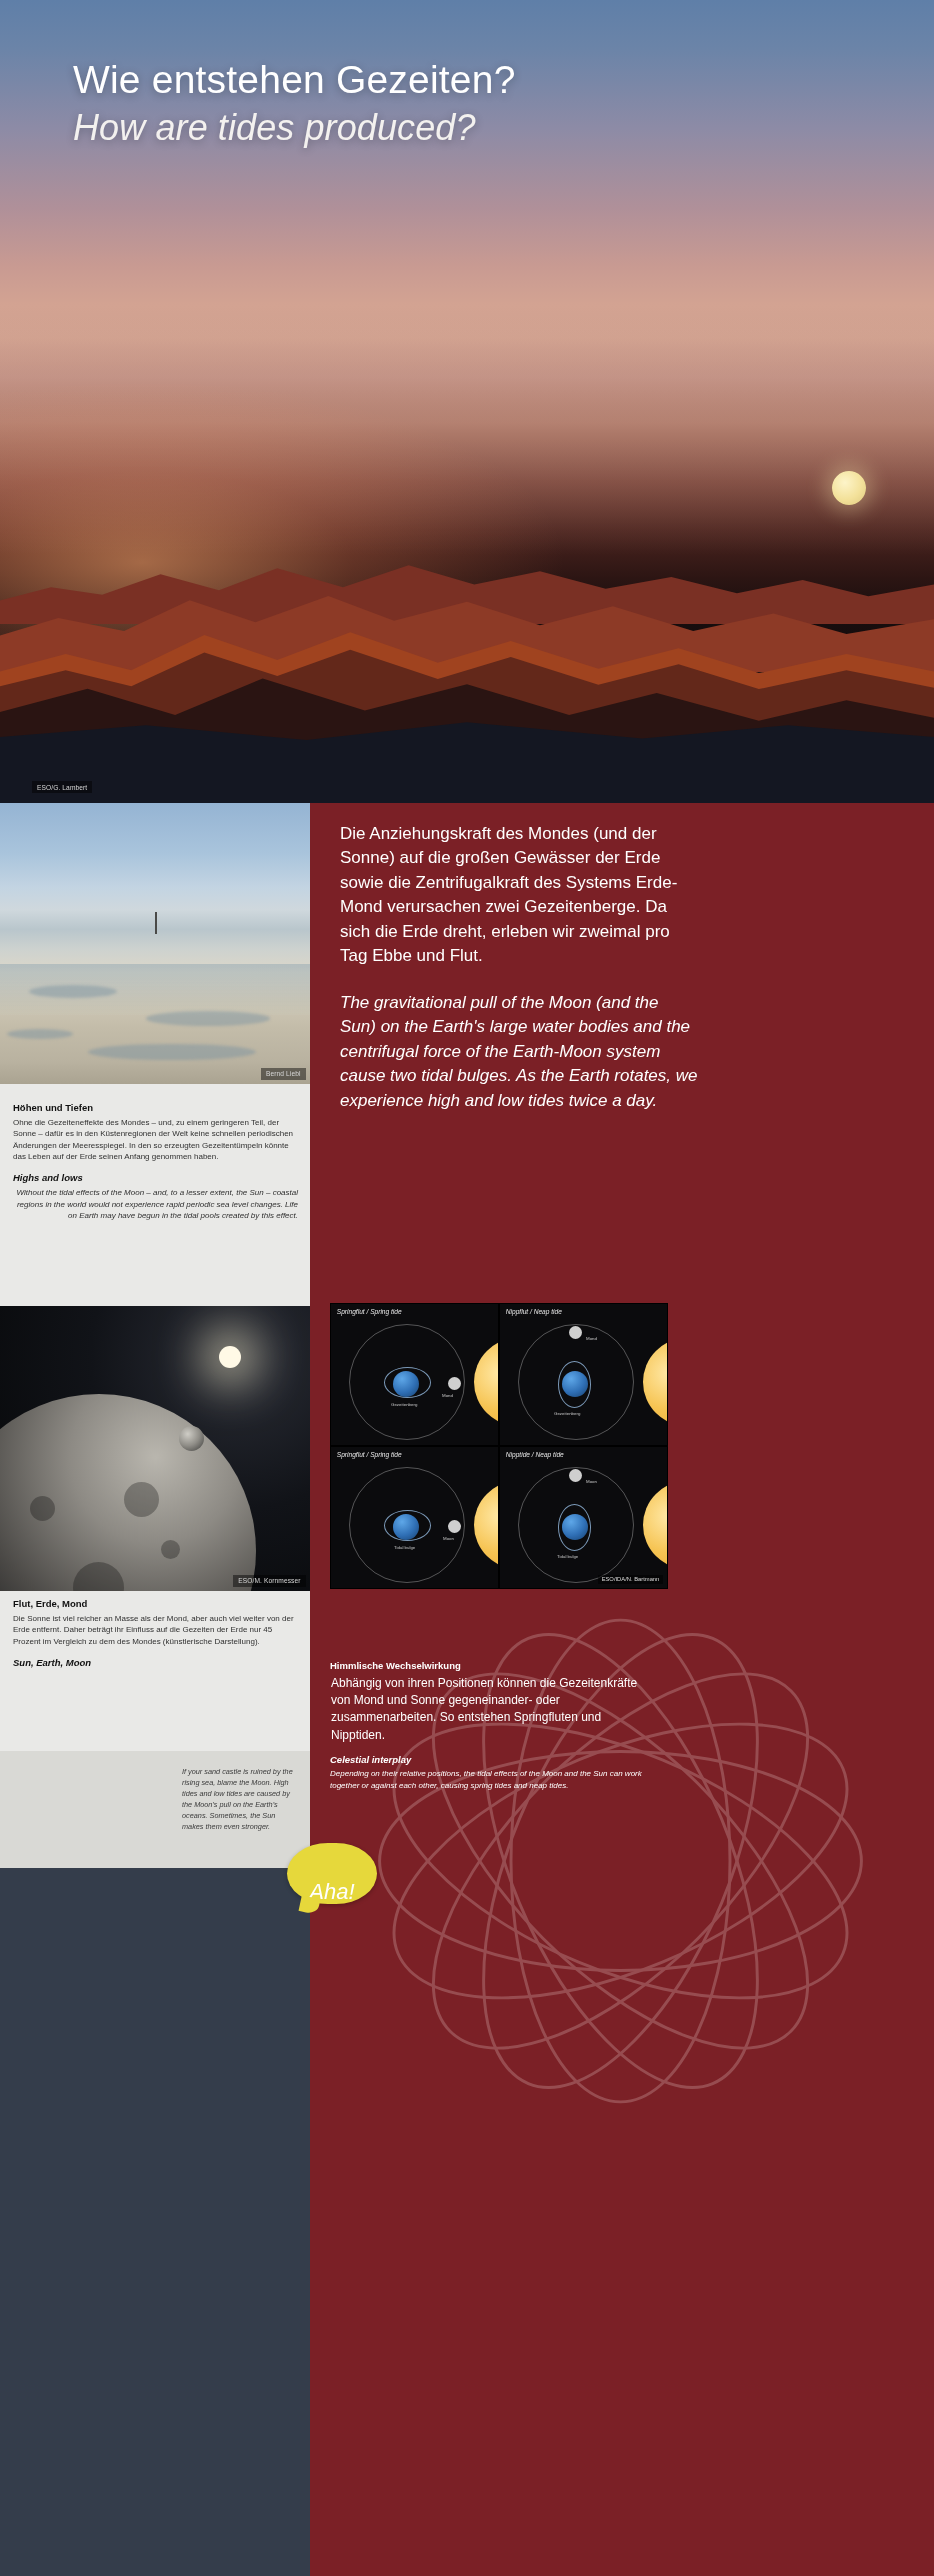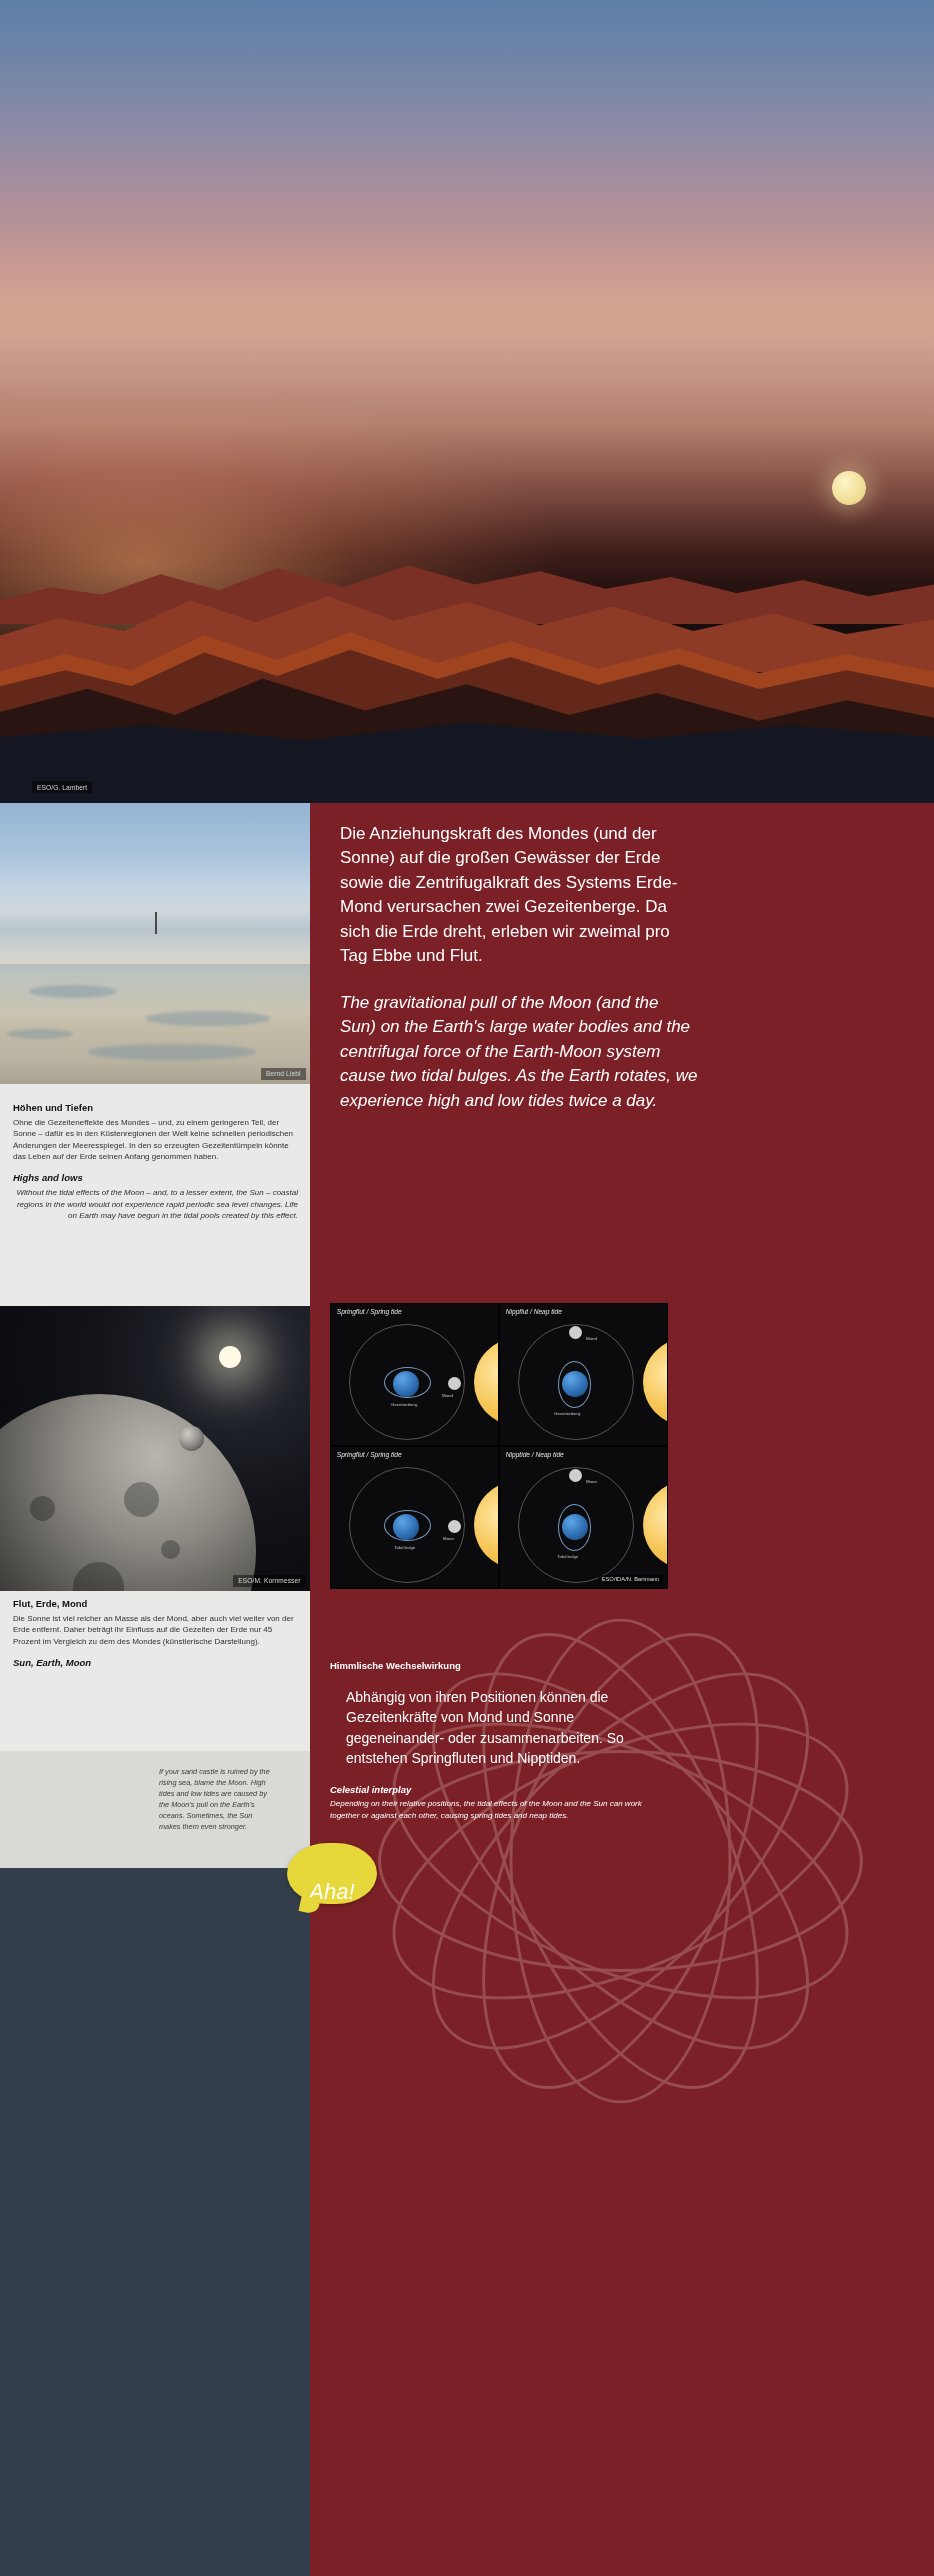--- a/index.html
+++ b/index.html
@@ -165,21 +165,21 @@
   .aha span{color:#ffffff;font-size:22px;font-style:italic;font-weight:400;margin-top:36px;}
   .aha:after{
     content:"";position:absolute;left:13px;bottom:-8.8px;width:19px;height:16px;
     background:#e6d83b;border-radius:0 0 60% 0;transform:rotate(12deg);
   }
 
   
   .sand{position:absolute;left:0;top:1751px;width:310px;height:117px;background:#d9d9d5;}
   .sand .c{position:absolute;top:16px;width:115px;font-size:7.3px;line-height:1.5;color:#3a3a3a;}
   .sand .c.left{left:32px;}
-  .sand .c.right{left:159px;font-style:italic;}
+  .sand .c.right{left:182px;font-style:italic;}
 
   .diagram-credit{position:absolute;right:5.1px;bottom:4.4px;background:rgba(0,0,0,.5);color:#ddd;font-size:5.8px;padding:1.5px 3.6px;}
 </style>
 </head>
 <body>
 
 <div class="page">
 
   <div class="hero">
     <div class="glow"></div>
@@ -207,20 +207,24 @@
       <svg viewBox="0 0 1280 240" preserveAspectRatio="none" height="175">
         <path d="M0,96 L120,64 L240,100 L360,50 L500,94 L640,58 L780,100 L900,70 L1040,108 L1160,80 L1280,104 L1280,240 L0,240 Z" fill="#2a1412"></path>
       </svg>
     </div>
     <div class="ridge" style="top:715px;">
       <svg viewBox="0 0 1280 120" preserveAspectRatio="none" height="88">
         <path d="M0,30 L200,14 L420,34 L640,10 L880,32 L1080,14 L1280,30 L1280,120 L0,120 Z" fill="#141722"></path>
       </svg>
     </div>
 
+    <div class="hero-title-wrap">
+      <h1 class="hero-title">Wie entstehen Gezeiten?</h1>
+      <p class="hero-sub">How are tides produced?</p>
+    </div>
 
     <div class="credit hero-credit">ESO/G. Lambert</div>
   </div>
 
   <div class="body-wrap">
     <div class="left-col"></div>
     <div class="right-col"></div>
     <div class="lower-left"></div>
     <div class="lower-right"></div>
   </div>
@@ -326,21 +330,21 @@
 
   <div class="cap" style="top:1598px;">
     <h4>Flut, Erde, Mond</h4>
     <p>Die Sonne ist viel reicher an Masse als der Mond, aber auch viel weiter von der Erde entfernt. Daher beträgt ihr Einfluss auf die Gezeiten der Erde nur 45 Prozent im Vergleich zu dem des Mondes (künstlerische Darstellung).</p>
     <div class="gap"></div>
     <h4 class="en">Sun, Earth, Moon</h4>
   </div>
 
   <div style="position:absolute;left:330px;top:1660px;width:314px;color:#fff;">
     <h4 style="margin:0 0 3.6px 0;font-size:9.5px;font-weight:bold;">Himmlische Wechselwirkung</h4>
-    <p style="margin:16px;font-size:14px;line-height:1.45;">Abhängig von ihren Positionen können die Gezeitenkräfte von Mond und Sonne gegeneinander- oder zusammenarbeiten. So entstehen Springfluten und Nipptiden.</p>
+    <p style="margin:1px;font-size:12px;line-height:1.45;">Abhängig von ihren Positionen können die Gezeitenkräfte von Mond und Sonne gegeneinander- oder zusammenarbeiten. So entstehen Springfluten und Nipptiden.</p>
     <h4 style="margin:10.2px 0 2.9px 0;font-size:9.5px;font-weight:bold;font-style:italic;">Celestial interplay</h4>
     <p style="margin:0;font-size:8px;line-height:1.45;font-style:italic;">Depending on their relative positions, the tidal effects of the Moon and the Sun can work together or against each other, causing spring tides and neap tides.</p>
   </div>
 
   <div class="sand">
     <div class="c right">If your sand castle is ruined by the rising sea, blame the Moon. High tides and low tides are caused by the Moon's pull on the Earth's oceans. Sometimes, the Sun makes them even stronger.</div>
   </div>
 
   <div class="aha">
     <span>Aha!</span>

